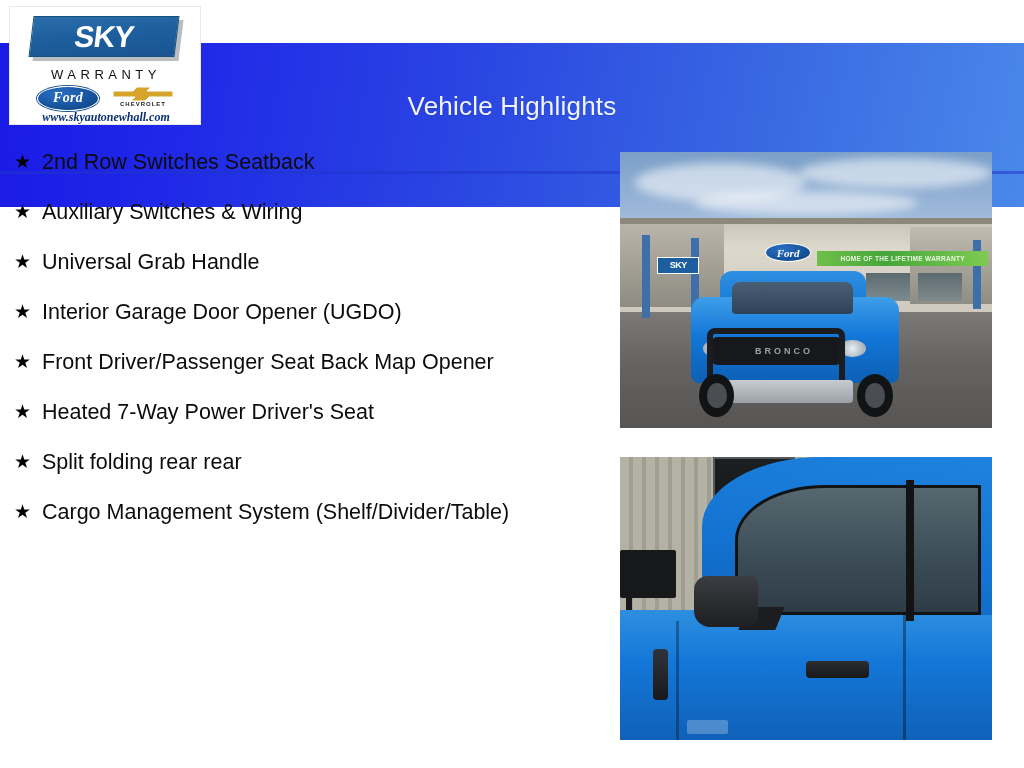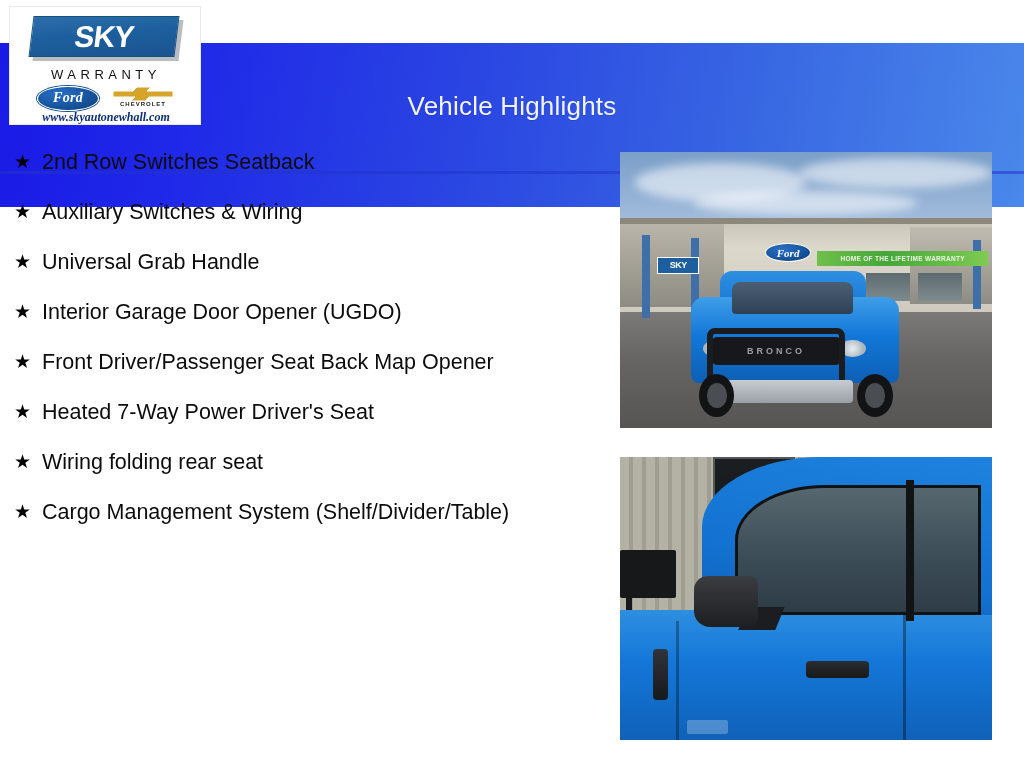--- a/index.html
+++ b/index.html
@@ -317,21 +317,21 @@
     background: linear-gradient(180deg, #4b5f74 0%, #2f4156 100%);
     border-radius: 8px 8px 4px 4px;
   }
   .bronco-grille {
     position: absolute; left: 10%; top: 46%;
     width: 62%; height: 20%;
     background: #17181c;
     border-radius: 5px;
   }
   .bronco-grille-text {
-    position: absolute; left: 0; top: 0;
+    position: absolute; left: 8px; top: 0;
     width: 100%; height: 100%;
     display: flex; align-items: center; justify-content: center;
     color: #9aa0a6; font-size: 9px; font-weight: 700; letter-spacing: 3px;
   }
   .bronco-bumper {
     position: absolute; left: 6%; bottom: 8%;
     width: 72%; height: 16%;
     background: linear-gradient(180deg, #c7ccd1 0%, #9aa0a6 100%);
     border-radius: 4px;
   }
@@ -523,21 +523,21 @@
       <div class="bullet-text">Front Driver/Passenger Seat Back Map Opener</div>
     </div>
 
     <div class="bullet">
       <div class="bullet-star">★</div>
       <div class="bullet-text">Heated 7-Way Power Driver's Seat</div>
     </div>
 
     <div class="bullet">
       <div class="bullet-star">★</div>
-      <div class="bullet-text">Wiring folding rear seat</div>
+      <div class="bullet-text">Split folding rear rear</div>
     </div>
 
     <div class="bullet">
       <div class="bullet-star">★</div>
       <div class="bullet-text">Cargo Management System (Shelf/Divider/Table)</div>
     </div>
 
   </div>
 
   <div class="photo" id="photo-exterior">

